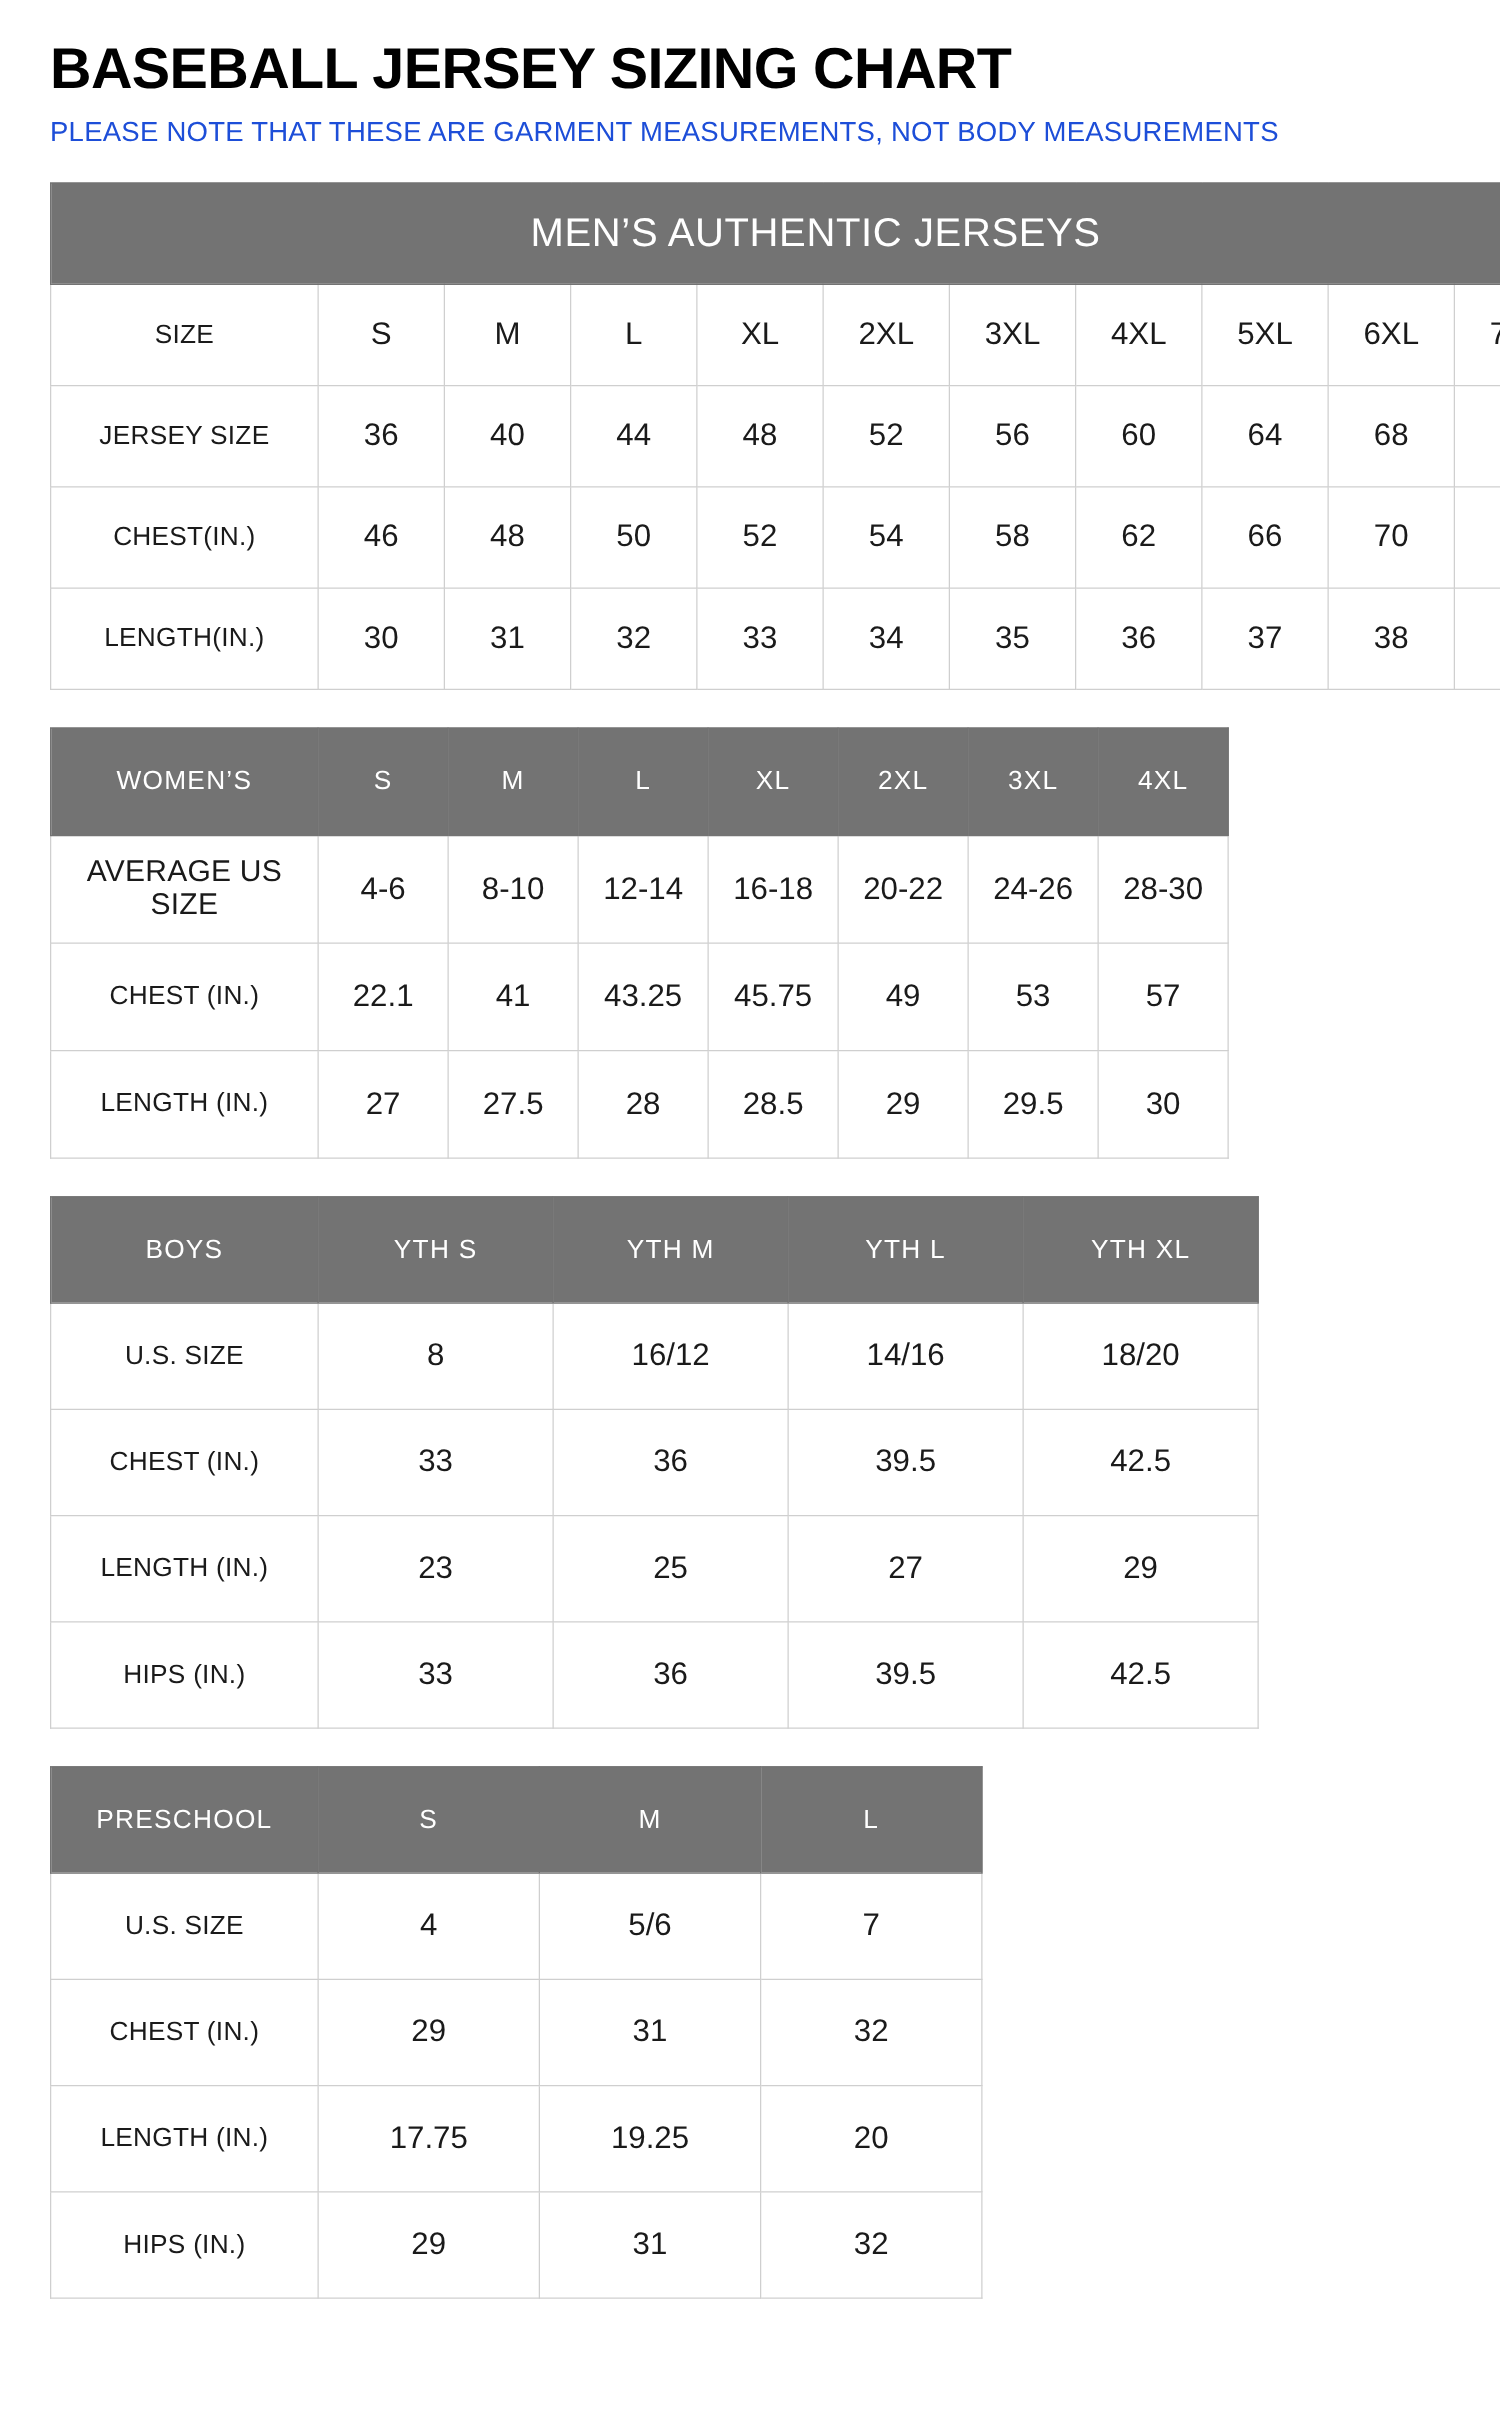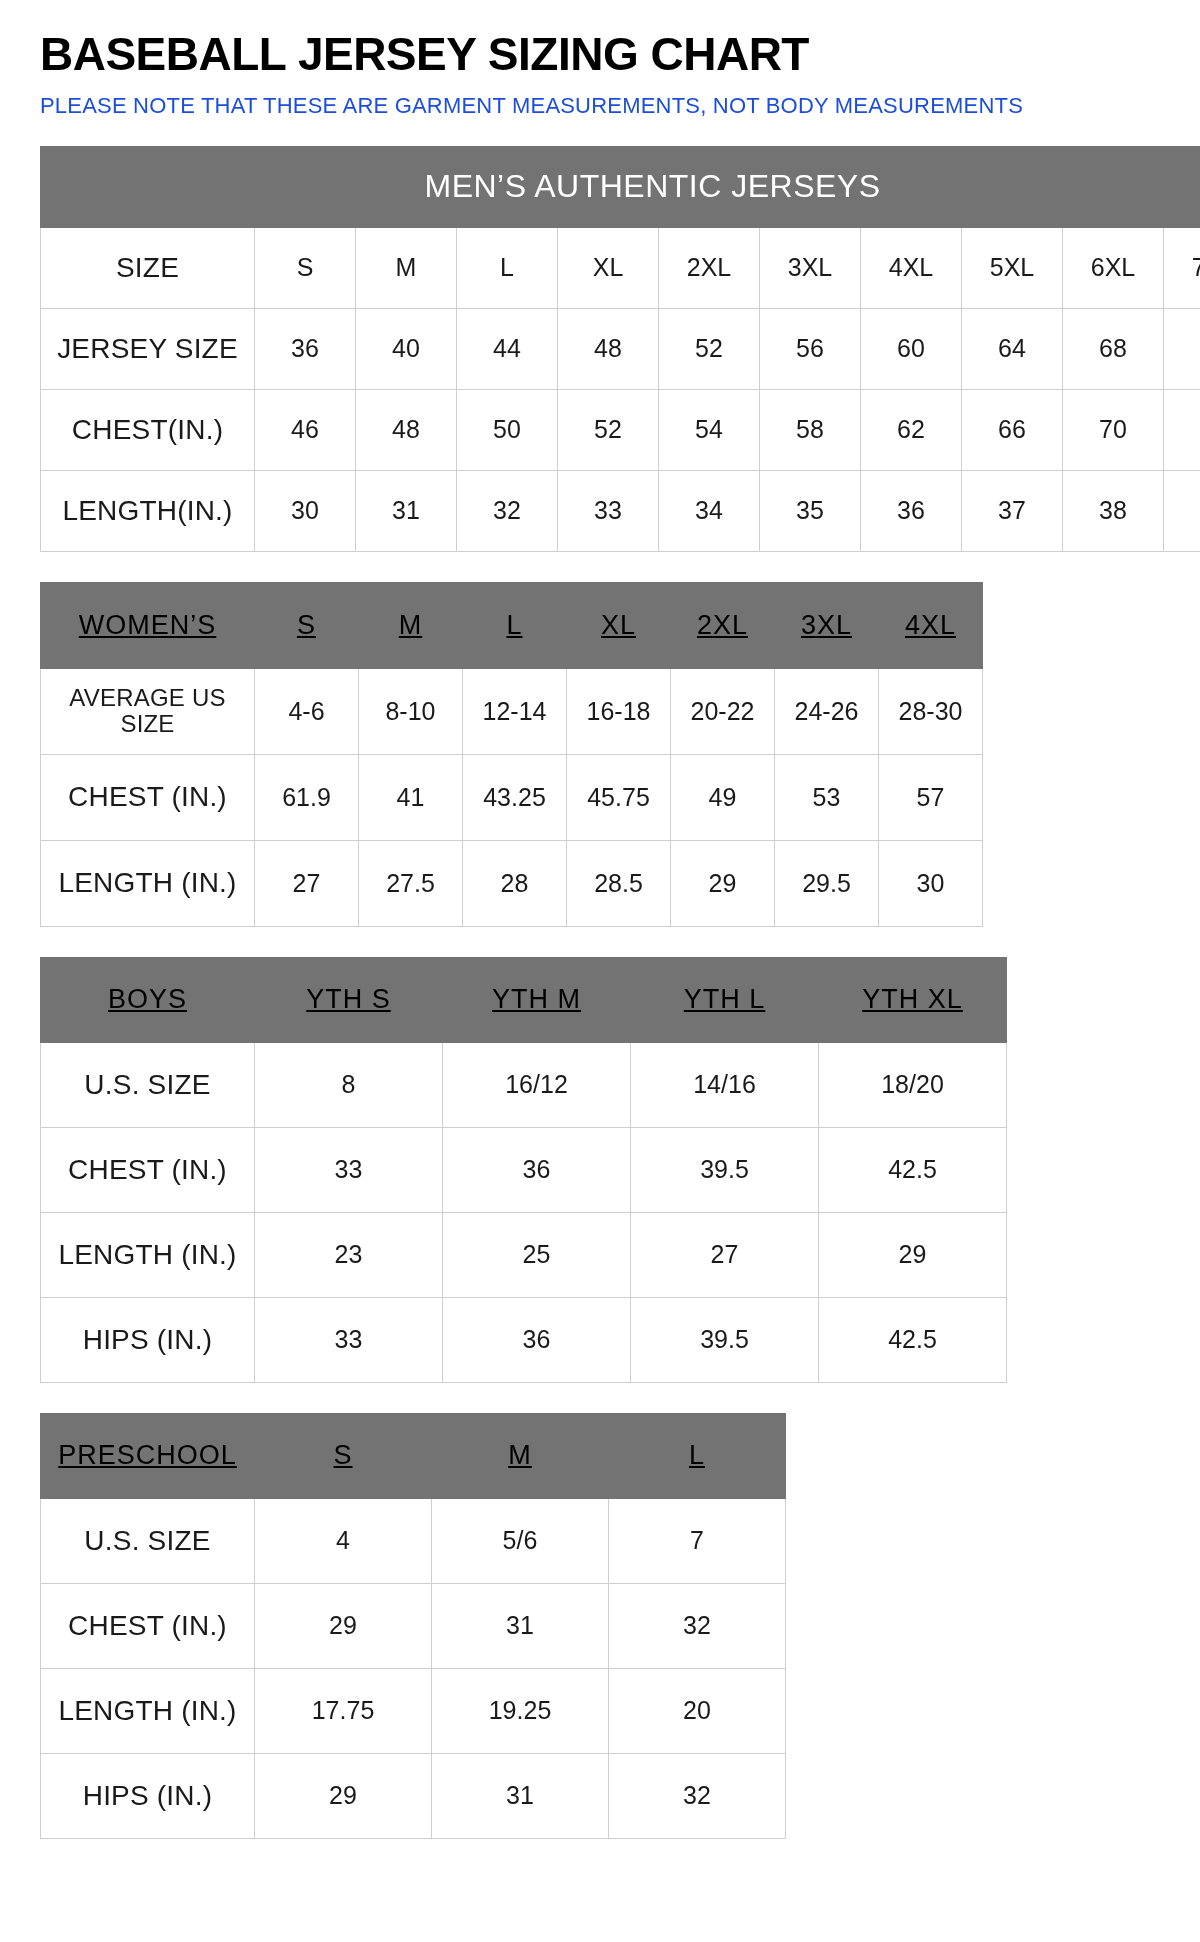--- a/index.html
+++ b/index.html
@@ -56,29 +56,28 @@
   .banner-cell {
     background: #737373;
     color: #ffffff;
     font-size: 32px;
     letter-spacing: 0.5px;
     height: 76px;
     border: 1px solid #737373;
   }
   .hdr-grey {
     background: #737373;
-    color: #000000;
+    color: #ffffff;
     height: 76px;
     border: 1px solid #737373;
-    font-size: 27px;
+    font-size: 21px;
     letter-spacing: 1px;
-    text-decoration: underline;
   }
   .rowlabel {
-    font-size: 28px;
+    font-size: 21px;
     letter-spacing: 0.2px;
   }
   .small-two-line {
     font-size: 24px;
     line-height: 1.1;
   }
   
   .men col.c0 { width: 214px; }
   .men col.cx { width: 101px; }
   .men td { height: 80px; }
@@ -206,21 +205,21 @@
         <td>4-6</td>
         <td>8-10</td>
         <td>12-14</td>
         <td>16-18</td>
         <td>20-22</td>
         <td>24-26</td>
         <td>28-30</td>
       </tr>
       <tr>
         <td class="rowlabel">CHEST (IN.)</td>
-        <td>61.9</td>
+        <td>22.1</td>
         <td>41</td>
         <td>43.25</td>
         <td>45.75</td>
         <td>49</td>
         <td>53</td>
         <td>57</td>
       </tr>
       <tr>
         <td class="rowlabel">LENGTH (IN.)</td>
         <td>27</td>

